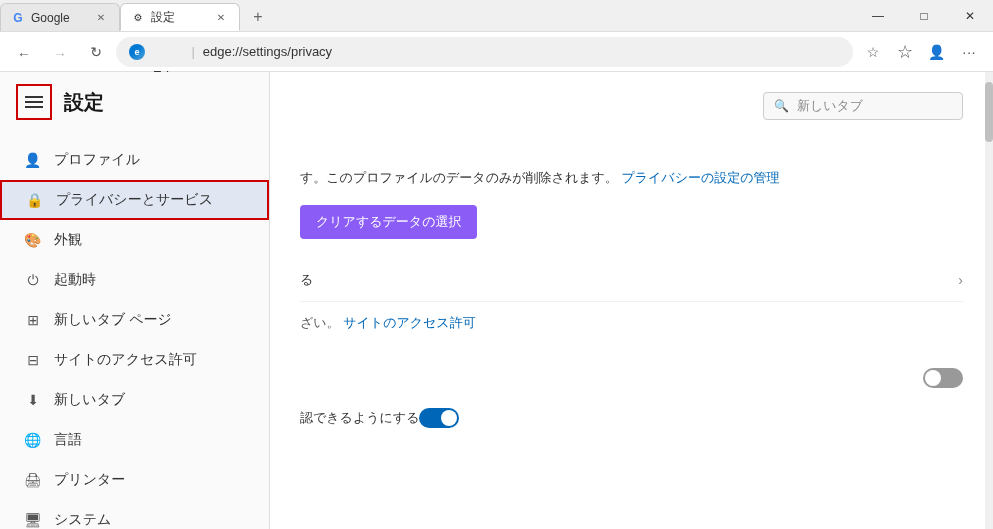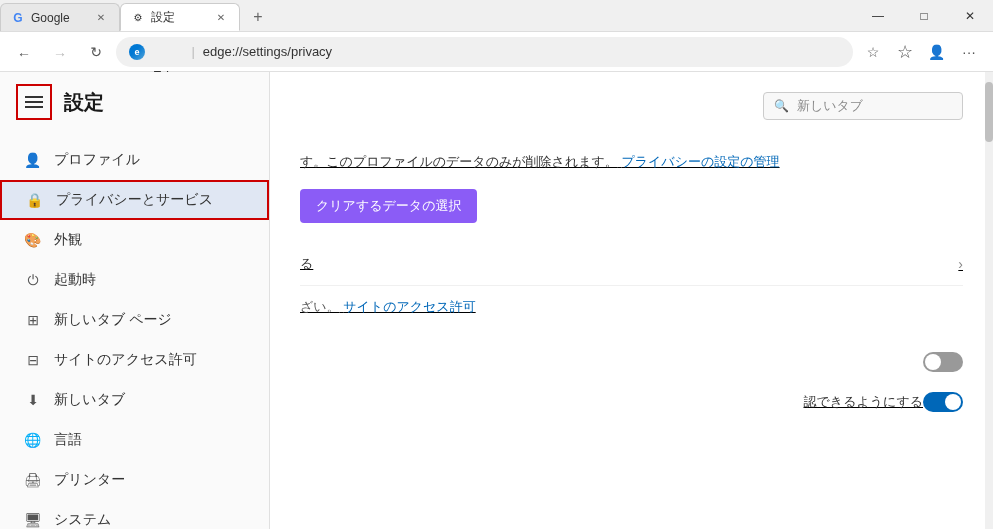--- a/index.html
+++ b/index.html
@@ -273,22 +273,21 @@
       padding: 4px 10px;
       gap: 8px;
       width: 200px;
     }
     .search-icon-small {
       color: #888;
       font-size: 12px;
     }
 
     .content-body {
-      margin-top: 60px;
-      text-decoration: underline;
+      margin-top: 76px;
     }
     .content-text {
       font-size: 13px;
       color: #333;
       line-height: 1.6;
       margin-bottom: 16px;
     }
     .link-text {
       color: #0067b8;
       text-decoration: none;
@@ -356,21 +355,21 @@
       position: absolute;
       top: 2px;
       transition: left 0.2s;
     }
     .toggle.off .toggle-knob { left: 2px; }
     .toggle.on .toggle-knob { left: 22px; }
 
     .toggle-row2 {
       display: flex;
       align-items: center;
-      justify-content: flex-end;
+      justify-content: flex-start;
       padding: 8px 0;
       font-size: 13px;
       color: #333;
     }
     .right-scrollbar {
       width: 8px;
       background: #f0f0f0;
       position: absolute;
       right: 0;
       top: 0;

